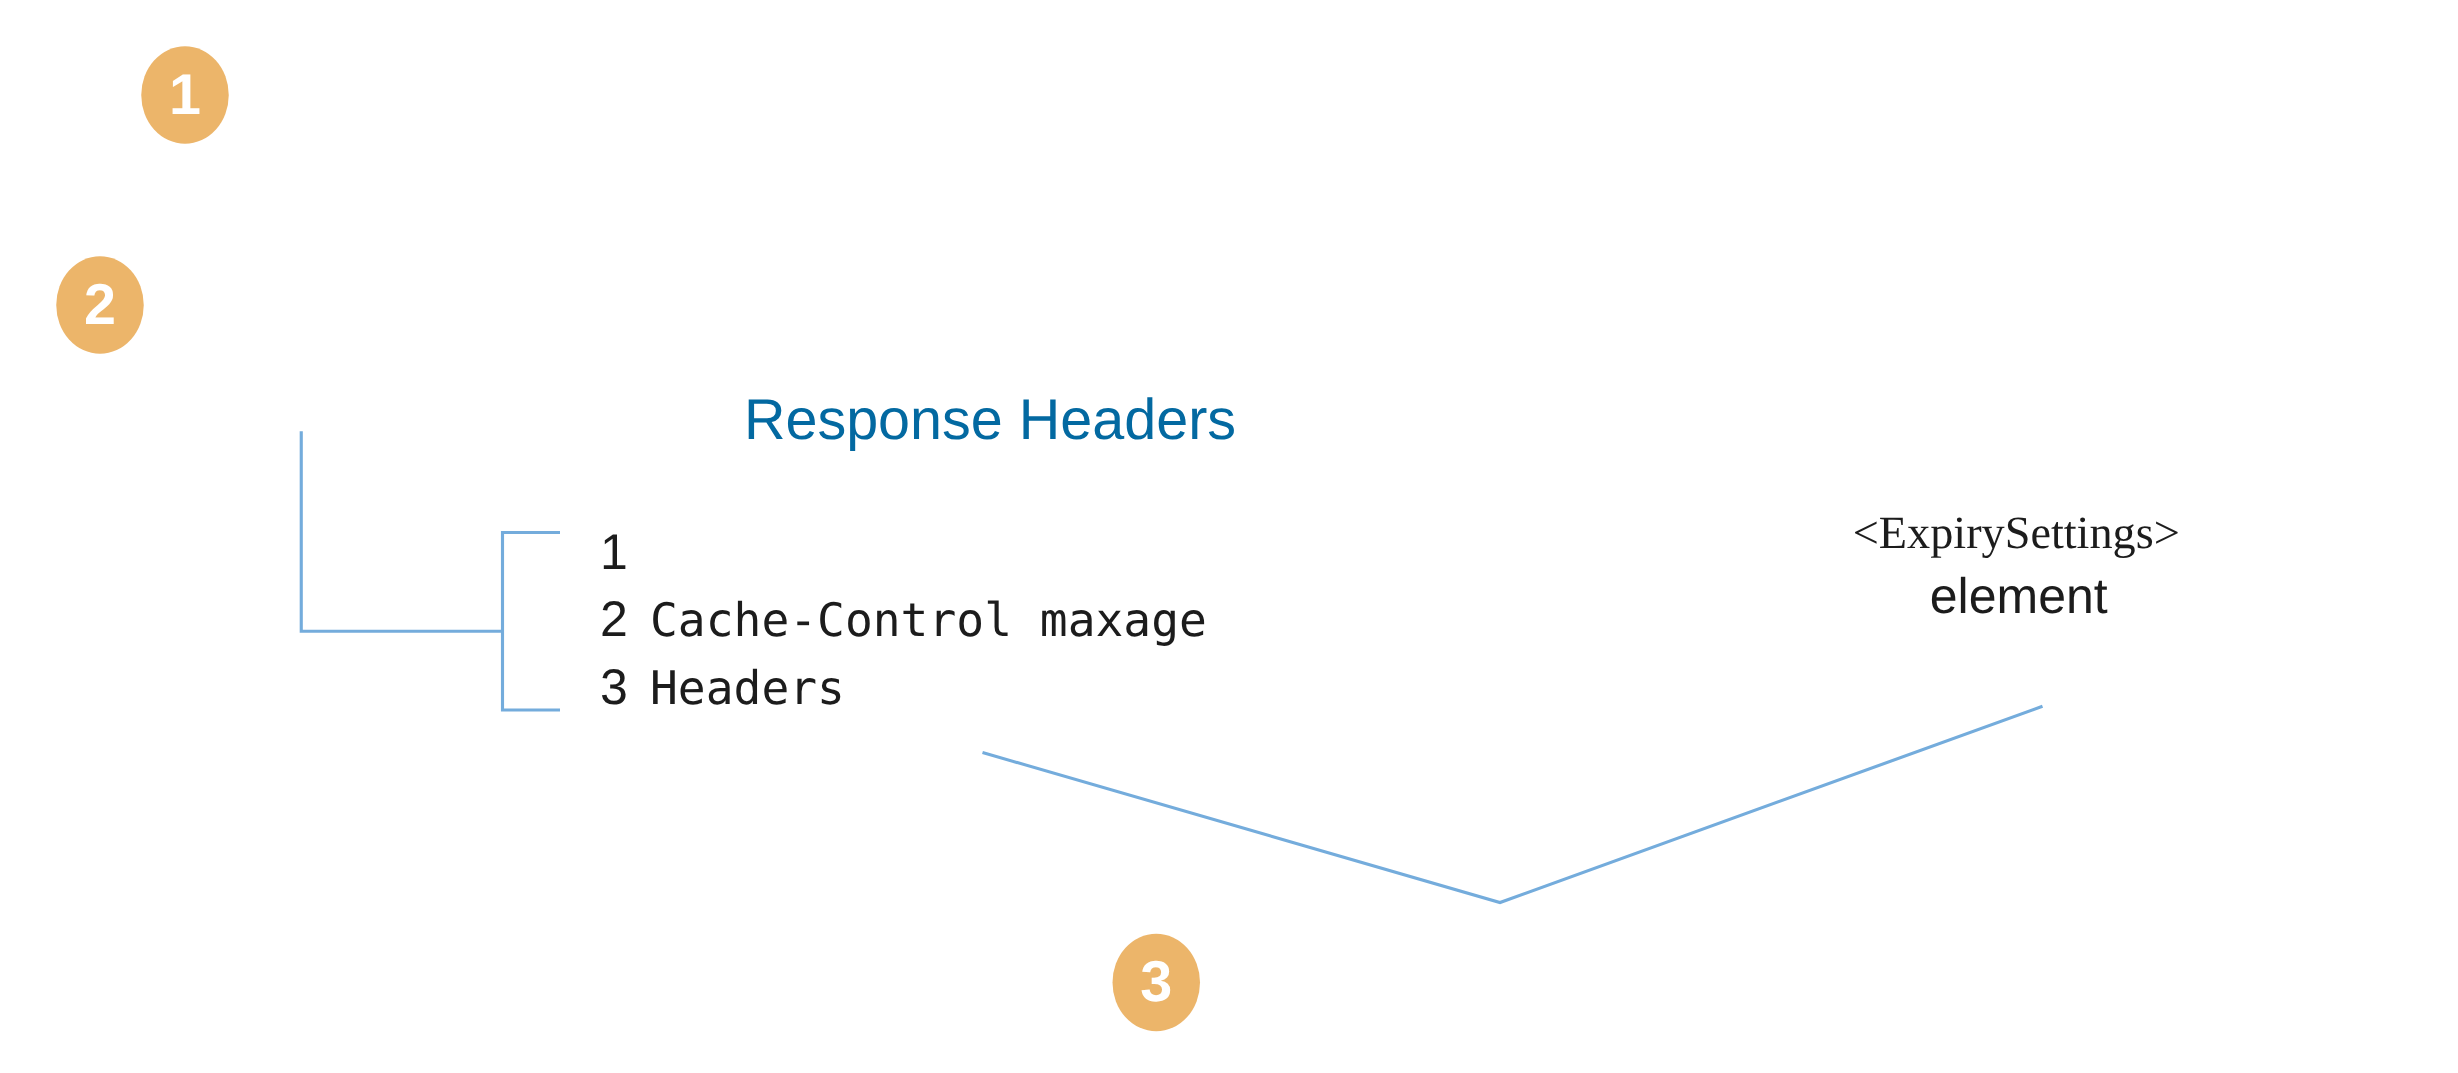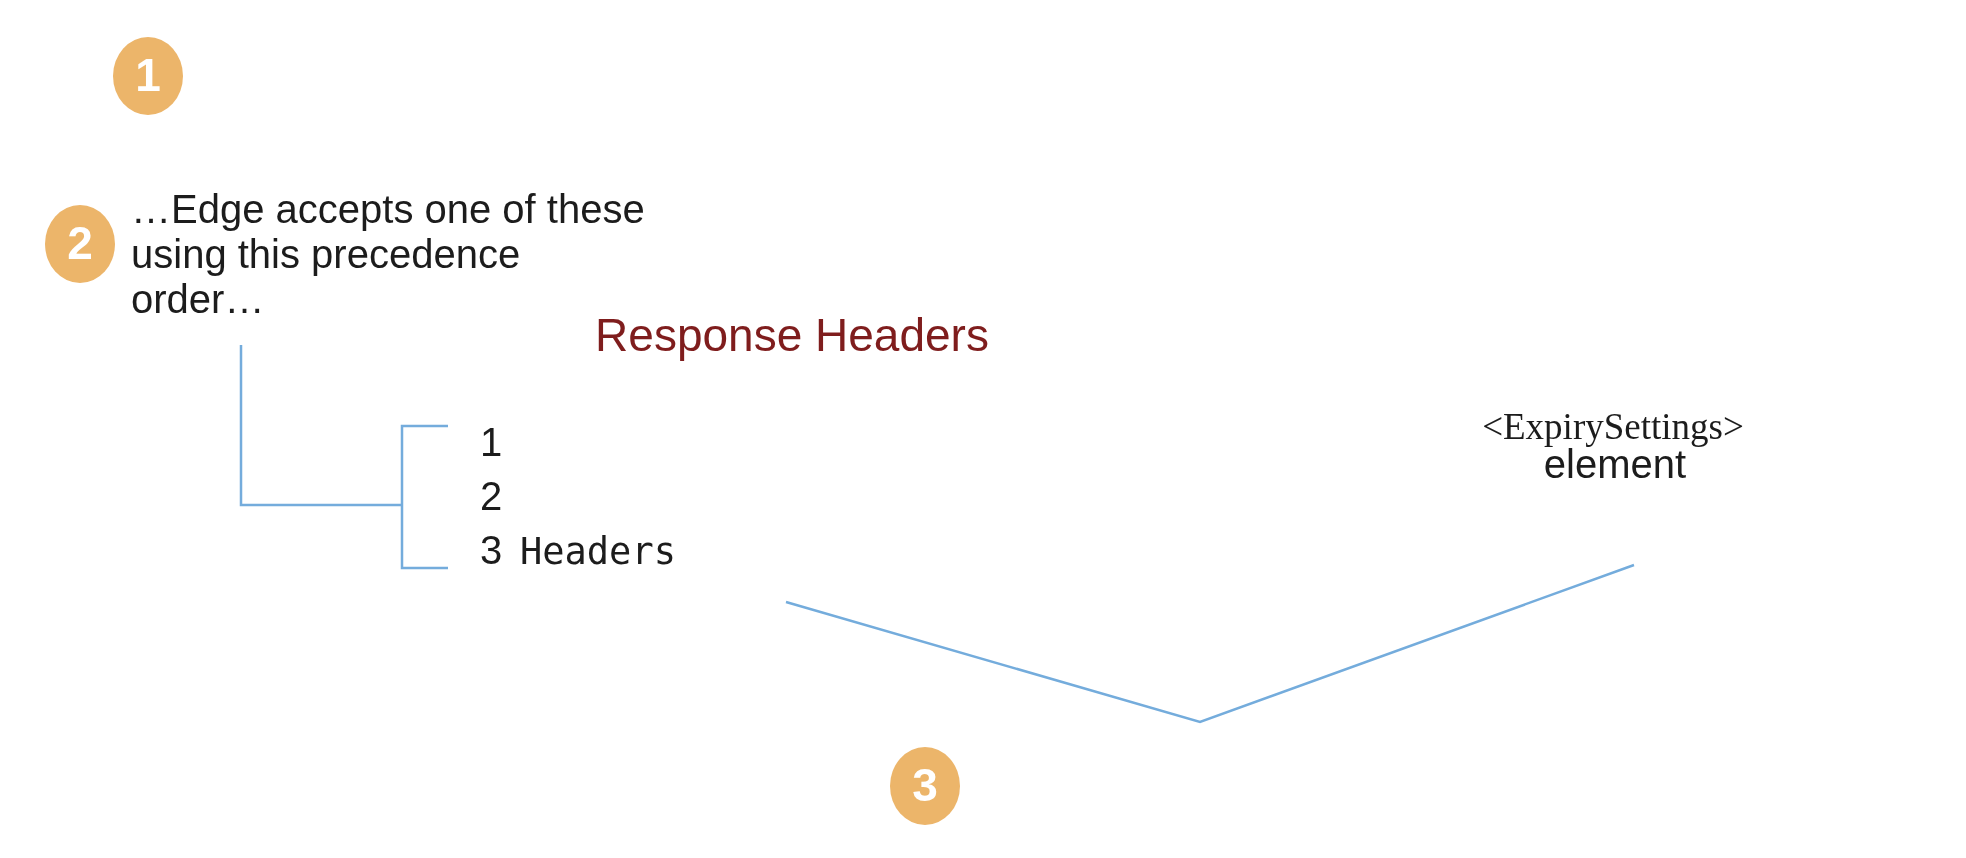--- a/index.html
+++ b/index.html
@@ -49,21 +49,21 @@
     font-size: 37px;
   }
 
   
   .col-title {
     position: absolute;
     transform: translateX(-50%);
     font-size: 46px;
     line-height: 50px;
     white-space: nowrap;
-    color: #7f1d1d;
+    color: #0369a1;
   }
 
   
   .list-row {
     position: absolute;
     left: 480px;
     display: flex;
     align-items: baseline;
     white-space: nowrap;
   }
@@ -127,39 +127,35 @@
     <polyline class="connector" points="786,602 1200,722 1634,565" stroke="#74acdc"></polyline>
   </svg>
 
   <div class="badge" style="left: 113px; top: 37px; background: rgb(236, 181, 106);">
     <span class="num">1</span>
   </div>
 
   <div class="badge" style="left: 45px; top: 205px; background: rgb(236, 181, 106);">
     <span class="num">2</span>
   </div>
-  <div class="abs step-text" style="left:131px; top:187px;">
-    <div>…Edge accepts one of these</div>
-    <div>using this precedence</div>
-    <div>order…</div>
-  </div>
 
   <div class="col-title" style="left:792px; top:310px;">Response Headers</div>
 
   <div class="list-row" style="top:420px;">
     <span class="rank">1</span>
   </div>
   <div class="list-row" style="top:474px;">
     <span class="rank">2</span>
+    <span class="mono-label">Cache-Control maxage</span>
   </div>
   <div class="list-row" style="top:528px;">
     <span class="rank">3</span>
     <span class="mono-label">Headers</span>
   </div>
 
   <div class="policy-code" style="left:1613px; top:405px;">&lt;ExpirySettings&gt;</div>
-  <div class="policy-caption" style="left:1615px; top:442px;text-align:right;">element</div>
+  <div class="policy-caption" style="left:1615px; top:455px;text-align:right;">element</div>
 
   <div class="badge" style="left: 890px; top: 747px; background: rgb(236, 181, 106);">
     <span class="num">3</span>
   </div>
 
 </div>
 
 </body></html>

